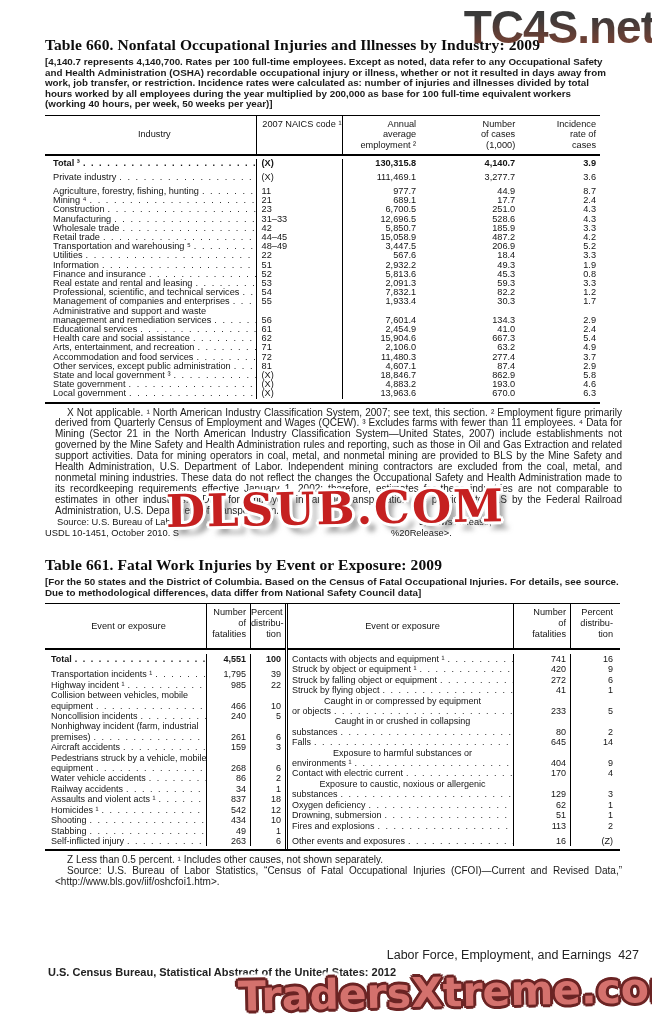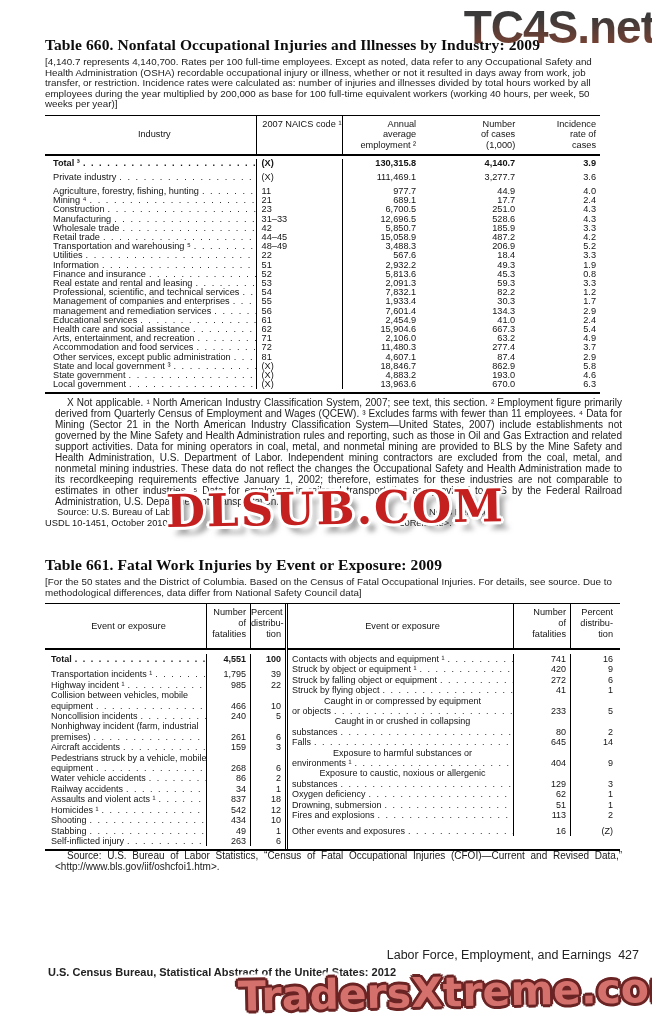--- a/index.html
+++ b/index.html
@@ -2,21 +2,21 @@
 <html><head>
 <meta charset="utf-8">
 <style>
   * { margin:0; padding:0; box-sizing:border-box; }
   html,body { width:652px; height:1024px; background:#ffffff; overflow:hidden; }
   body { position:relative; font-family:"Liberation Sans","DejaVu Sans",sans-serif; color:#141414; }
 
   
   .tbl-title { font-family:"Liberation Serif","DejaVu Serif",serif; font-weight:bold;
                font-size:15.5px; letter-spacing:.1px; color:#0d0d0d; }
-  .tbl-note  { font-size:9.8px; line-height:10.5px; margin-top:3px; color:#1c1c1c; }
+  .tbl-note  { font-size:9.8px; line-height:10.5px; margin-top:3px; color:#1c1c1c;font-weight:bold; }
 
   
   .cell { overflow:hidden; }
   .lbl-cell { display:flex; align-items:baseline; white-space:nowrap; }
   .lbl { flex:0 0 auto; }
   .leader { flex:1 1 auto; overflow:hidden; white-space:nowrap; padding-left:3px; letter-spacing:1.5px; }
   .leader::after { content:". . . . . . . . . . . . . . . . . . . . . . . . . . . . . . . . . . . . . . . . . . . . . . . . . . . . . . . . . ."; }
   .c-num { text-align:right; }
   .bold { font-weight:bold; }
   .ind1 { padding-left:9px; } .ind2 { padding-left:17px; } .ind3 { padding-left:25px; } .ind4 { padding-left:42px; }
@@ -151,21 +151,21 @@
     <div class="cell c-num c-rate"></div>
   </div>
         <div class="r660">
     <div class="cell lbl-cell c-ind">
       <span class="lbl">Agriculture, forestry, fishing, hunting</span>
             <span class="leader"></span>
     </div>
     <div class="cell c-naics">11</div>
     <div class="cell c-num c-emp">977.7</div>
     <div class="cell c-num c-cases">44.9</div>
-    <div class="cell c-num c-rate">4.0</div>
+    <div class="cell c-num c-rate">8.7</div>
   </div>
         <div class="r660">
     <div class="cell lbl-cell c-ind">
       <span class="lbl">Mining ⁴</span>
             <span class="leader"></span>
     </div>
     <div class="cell c-naics">21</div>
     <div class="cell c-num c-emp">689.1</div>
     <div class="cell c-num c-cases">17.7</div>
     <div class="cell c-num c-rate">2.4</div>
@@ -209,21 +209,21 @@
     <div class="cell c-num c-emp">15,058.9</div>
     <div class="cell c-num c-cases">487.2</div>
     <div class="cell c-num c-rate">4.2</div>
   </div>
         <div class="r660">
     <div class="cell lbl-cell c-ind">
       <span class="lbl">Transportation and warehousing ⁵</span>
             <span class="leader"></span>
     </div>
     <div class="cell c-naics">48–49</div>
-    <div class="cell c-num c-emp">3,488.3</div>
+    <div class="cell c-num c-emp">3,447.5</div>
     <div class="cell c-num c-cases">206.9</div>
     <div class="cell c-num c-rate">5.2</div>
   </div>
         <div class="r660">
     <div class="cell lbl-cell c-ind">
       <span class="lbl">Utilities</span>
             <span class="leader"></span>
     </div>
     <div class="cell c-naics">22</div>
     <div class="cell c-num c-emp">567.6</div>
@@ -272,20 +272,29 @@
   </div>
         <div class="r660">
     <div class="cell lbl-cell c-ind">
       <span class="lbl">Management of companies and enterprises</span>
             <span class="leader"></span>
     </div>
     <div class="cell c-naics">55</div>
     <div class="cell c-num c-emp">1,933.4</div>
     <div class="cell c-num c-cases">30.3</div>
     <div class="cell c-num c-rate">1.7</div>
+  </div>
+        <div class="r660">
+    <div class="cell lbl-cell c-ind">
+      <span class="lbl">Administrative and support and waste</span>
+    </div>
+    <div class="cell c-naics"></div>
+    <div class="cell c-num c-emp"></div>
+    <div class="cell c-num c-cases"></div>
+    <div class="cell c-num c-rate"></div>
   </div>
         <div class="r660">
     <div class="cell lbl-cell c-ind ind1">
       <span class="lbl">management and remediation services</span>
             <span class="leader"></span>
     </div>
     <div class="cell c-naics">56</div>
     <div class="cell c-num c-emp">7,601.4</div>
     <div class="cell c-num c-cases">134.3</div>
     <div class="cell c-num c-rate">2.9</div>
@@ -641,20 +650,28 @@
           <div class="r661">
     <div class="cell lbl-cell c-evt ind1">
       <span class="lbl">environments ¹</span>
               <span class="leader"></span>
     </div>
     <div class="cell c-num c-fat">404</div>
     <div class="cell c-num c-pct">9</div>
   </div>
           <div class="r661">
     <div class="cell lbl-cell c-evt ind1">
+      <span class="lbl">Contact with electric current</span>
+              <span class="leader"></span>
+    </div>
+    <div class="cell c-num c-fat">170</div>
+    <div class="cell c-num c-pct">4</div>
+  </div>
+          <div class="r661">
+    <div class="cell lbl-cell c-evt ind1">
       <span class="lbl">Exposure to caustic, noxious or allergenic</span>
     </div>
     <div class="cell c-num c-fat"></div>
     <div class="cell c-num c-pct"></div>
   </div>
           <div class="r661">
     <div class="cell lbl-cell c-evt ind2">
       <span class="lbl">substances</span>
               <span class="leader"></span>
     </div>
@@ -697,20 +714,21 @@
       <span class="lbl">Other events and exposures</span>
               <span class="leader"></span>
     </div>
     <div class="cell c-num c-fat">16</div>
     <div class="cell c-num c-pct">(Z)</div>
   </div>
         </div>
     </div>
   </div>
 
+  <p class="fn">Z Less than 0.5 percent. ¹ Includes other causes, not shown separately.</p>
   <p class="fn" style="margin-top:0;">Source: U.S. Bureau of Labor Statistics, “Census of Fatal Occupational Injuries (CFOI)—Current and Revised Data,” &lt;http://www.bls.gov/iif/oshcfoi1.htm&gt;.</p>
 </section>
 
 <div class="footer-right">Labor Force, Employment, and Earnings  427</div>
 <div class="footer-left">U.S. Census Bureau, Statistical Abstract of the United States: 2012</div>
 
 <div class="wm wm-top">TC4S.net</div>
 <div class="wm wm-mid">DLSUB.COM</div>
 <div class="wm wm-bot">TradersXtreme.com</div>
 

